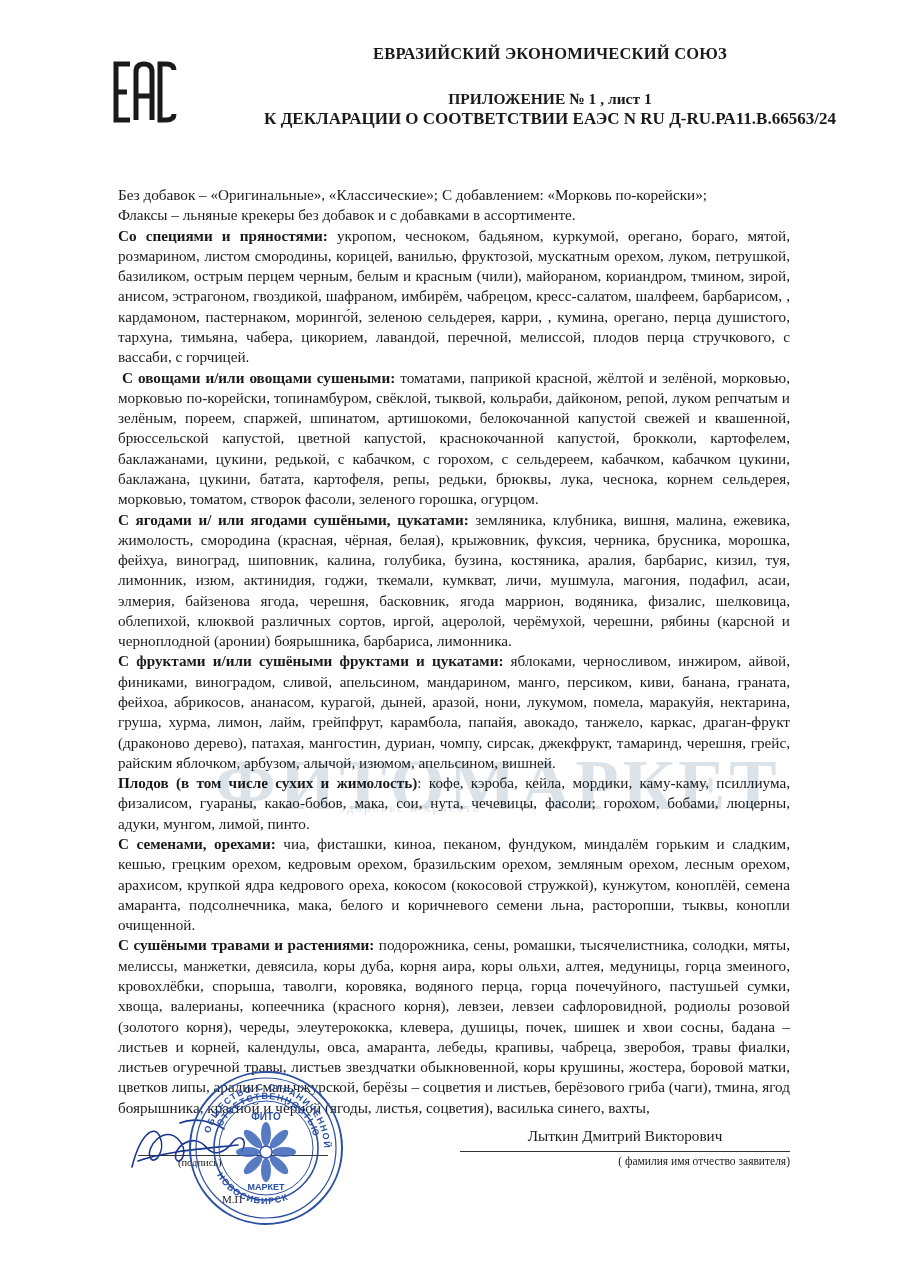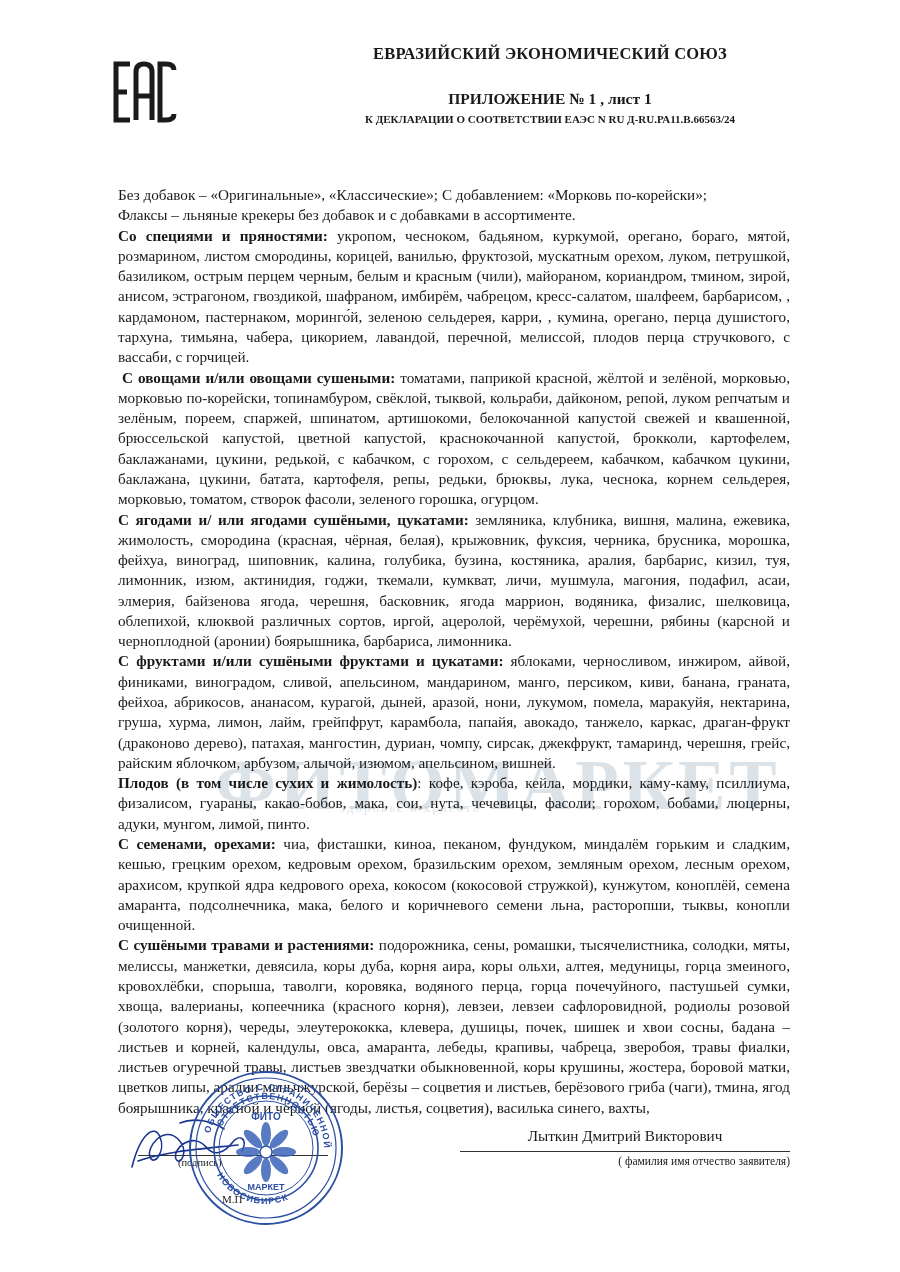--- a/index.html
+++ b/index.html
@@ -48,24 +48,23 @@
   }
   .doc-org {
     font-size: 16.5px;
     font-weight: bold;
     letter-spacing: 0.2px;
     margin-bottom: 26px;
   }
   .doc-appendix {
     font-size: 15.5px;
     font-weight: bold;
-    margin-bottom: 5px;
   }
   .doc-decl {
-    font-size: 11px;
+    font-size: 17px;
     font-weight: bold;
     line-height: 1.25;
   }
 
   
   .content {
     position: absolute;
     left: 118px;
     top: 185px;
     width: 672px;

